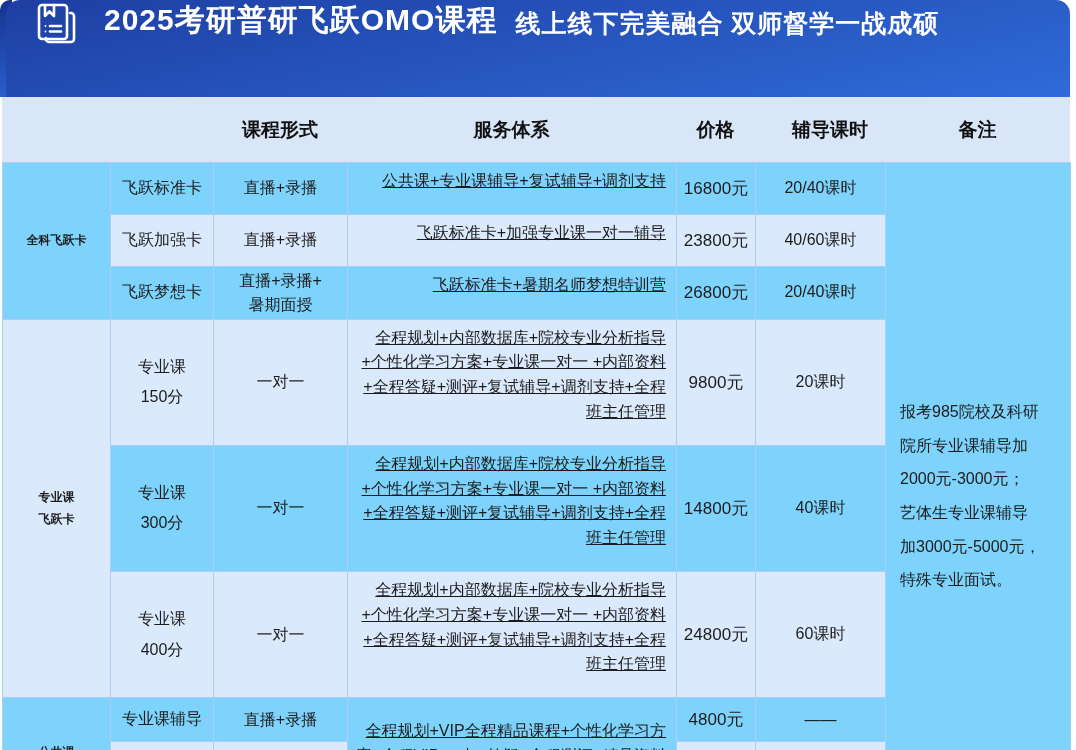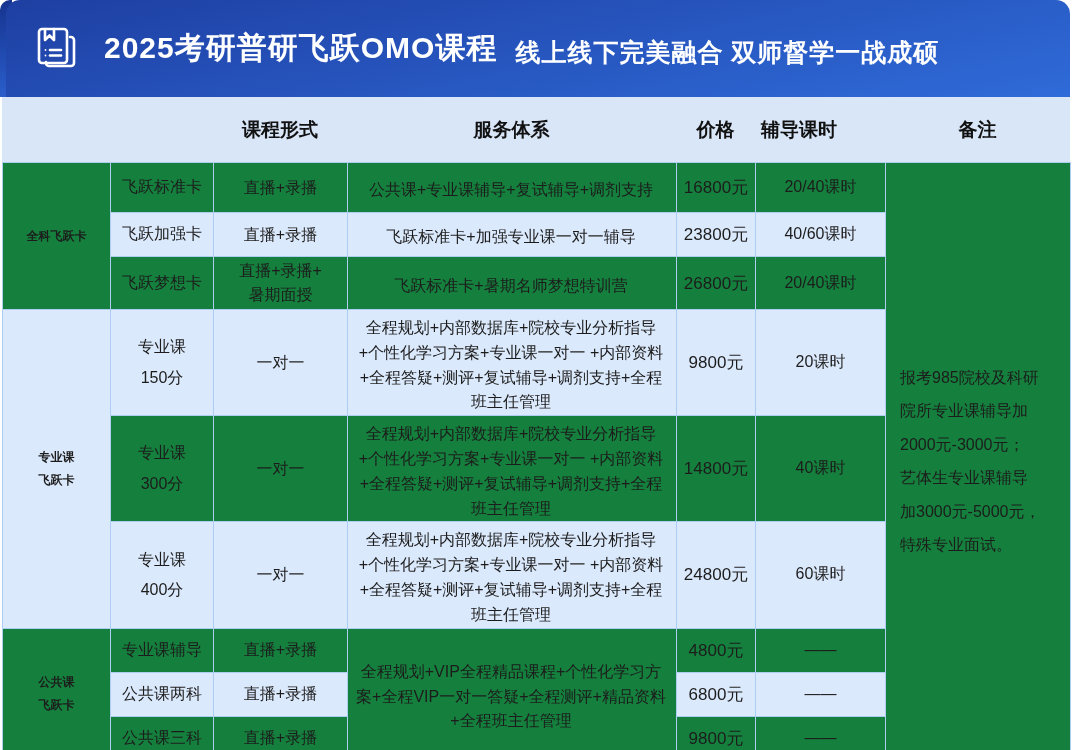--- a/index.html
+++ b/index.html
@@ -4,46 +4,46 @@
 <style>
   html,body{margin:0;padding:0;background:#ffffff;}
   .page{position:relative;width:1076px;height:750px;background:#ffffff;overflow:hidden;
         font-family:"Liberation Sans","DejaVu Sans",sans-serif;color:#1c1c1c;}
 
   
   .header-strip{position:absolute;left:0;top:0;width:12px;height:97px;
         background:linear-gradient(180deg,#16338f 0%,#2a5ecb 100%);border-radius:10px 0 0 0;}
   .header{position:absolute;left:6px;top:0;width:1064px;height:97px;
         background:linear-gradient(168deg,#1e3fa2 0%,#2f6bd9 100%);
-        border-radius:14px 14px 0 0;display:flex;align-items:center;padding-left:26px;box-sizing:border-box;}
+        border-radius:14px 14px 0 0;display:flex;padding-left:26px;box-sizing:border-box;}
   .hicon{width:50px;height:50px;display:inline-flex;align-items:center;justify-content:center;flex:0 0 auto;}
   .title{color:#ffffff;font-size:30px;font-weight:700;margin-left:22px;letter-spacing:1px;white-space:nowrap;}
   .subtitle{color:#ffffff;font-size:25px;font-weight:600;margin-left:18px;margin-top:7px;letter-spacing:1px;white-space:nowrap;}
 
   
   .colhead{position:absolute;left:2px;top:97px;width:1068px;height:65px;background:#d9e6f8;}
   .colhead .ch{position:absolute;top:0;height:65px;line-height:65px;text-align:center;
         font-size:19px;font-weight:700;color:#111;}
   .ch-name{left:108px;width:103px;}
   .ch-format{left:211px;width:134px;}
   .ch-service{left:345px;width:329px;}
   .ch-price{left:674px;width:79px;}
-  .ch-hours{left:732px;width:130px;}
+  .ch-hours{left:763px;width:130px;}
   .ch-notes{left:883px;width:185px;}
 
   
   table.grid{position:absolute;left:2px;top:162px;width:1068px;border-collapse:collapse;
         table-layout:fixed;font-size:16px;}
   .grid td{border:1px solid #aecdf2;text-align:center;vertical-align:middle;
-        padding:2px 4px;background:#15803d;box-sizing:border-box;}
+        padding:2px 4px;background:#7dd3fc;box-sizing:border-box;}
   .grid td.alt{background:#dbe9fc;}
   td.group{font-weight:700;font-size:12px;white-space:pre-line;line-height:1.9;}
   td.namec{white-space:pre-line;line-height:1.9;}
   td.fmt{white-space:pre-line;line-height:1.5;}
-  td.svc{text-align:center;padding:6px 10px 0 8px;line-height:1.55;}
+  td.svc{text-align:right;padding:6px 10px 20px 8px;line-height:1.55;text-decoration:underline;}
   td.price{font-size:17px;}
   td.hours{font-size:16px;}
   td.notes{text-align:left;padding:4px 8px 4px 14px;white-space:pre-line;
         line-height:2.1;font-size:16px;}
   tr.h50{height:50px;} tr.h51{height:44px;} tr.h53{height:53px;}
   tr.h100{height:100px;} tr.h99{height:99px;} tr.h98{height:98px;}
   tr.h44{height:44px;}
 </style>
 </head>
 <body>

